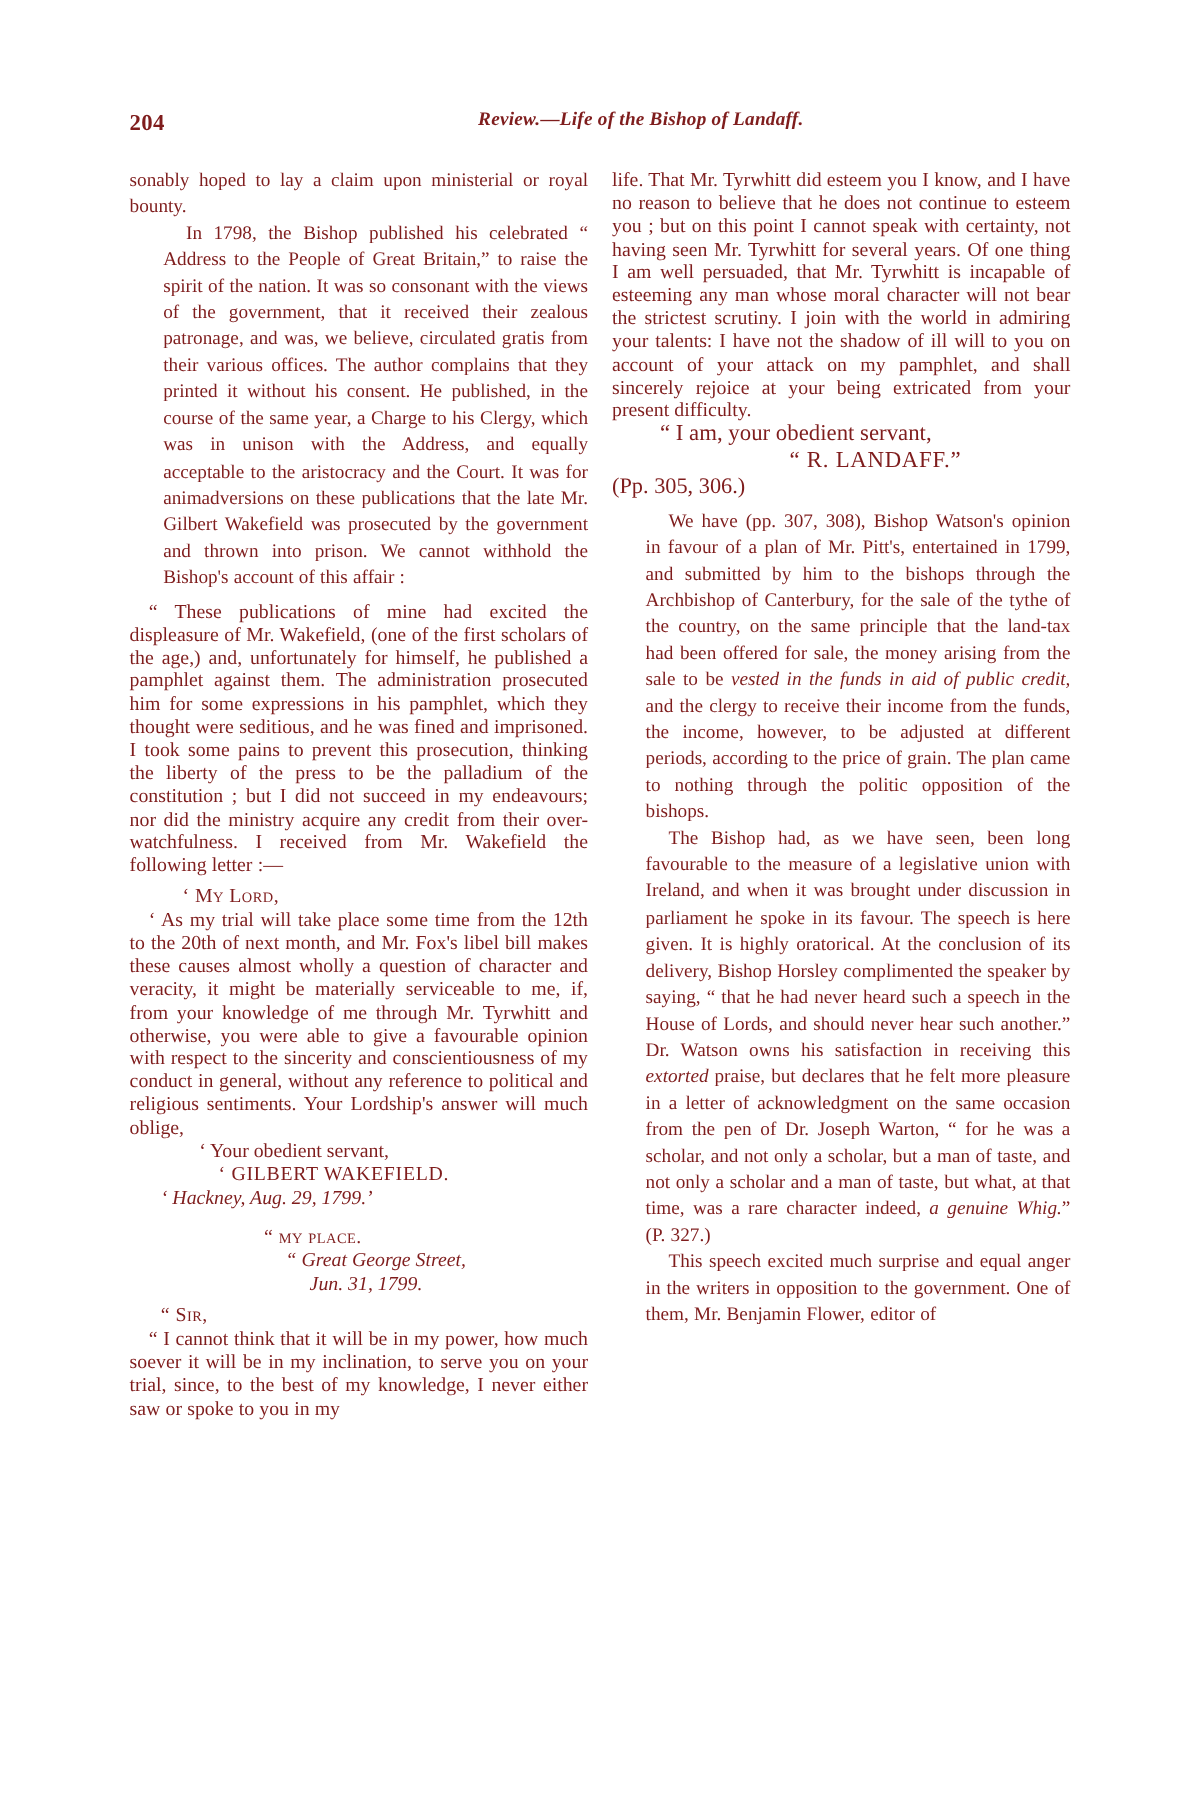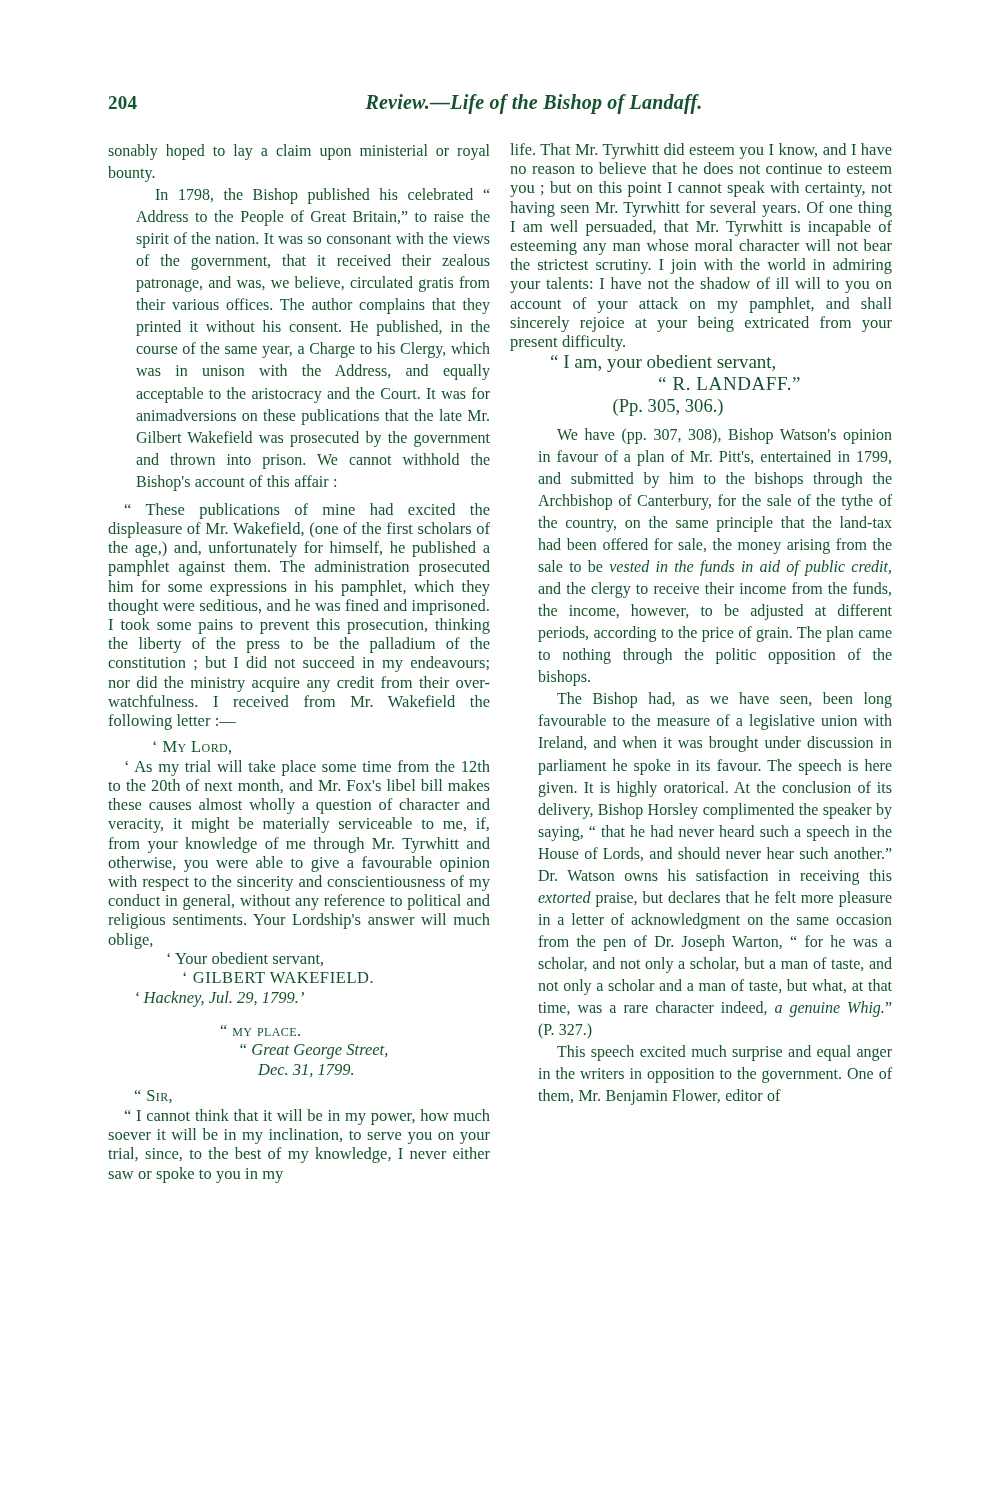--- a/index.html
+++ b/index.html
@@ -7,21 +7,21 @@
     padding: 0;
     background: #ffffff;
   }
   .page {
     position: relative;
     width: 996px;
     height: 1511px;
     background: #ffffff;
     overflow: hidden;
     font-family: "Liberation Serif", "DejaVu Serif", serif;
-    color: #14532d;
+    color: #7f1d1d;
   }
 
   
   .running-head {
     position: absolute;
     left: 108px;
     top: 92px;
     width: 782px;
     height: 26px;
   }
@@ -32,21 +32,21 @@
     font-size: 19px;
     font-weight: 600;
     letter-spacing: 0.3px;
   }
   .head-title {
     position: absolute;
     left: 0;
     right: 0;
     top: -1px;
     text-align: center;
-    font-size: 20px;
+    font-size: 16px;
     font-style: italic;
     font-weight: 700;
     letter-spacing: 0.2px;
     padding-left: 70px;
   }
 
   
   .columns {
     position: absolute;
     left: 108px;
@@ -108,21 +108,20 @@
   .ind-3  { padding-left: 58px; }
   .ind-4  { padding-left: 74px; }
   .ind-6  { padding-left: 112px; }
   .ind-7  { padding-left: 130px; font-style: italic; }
   .ind-8  { padding-left: 150px; }
 
   .center-line {
     margin: 0;
     font-size: 18.6px;
     line-height: 21.6px;
-    text-align: center;
   }
 
   
   .closing {
     margin: 0;
     font-size: 19px;
     line-height: 22px;
   }
 </style>
 </head>
@@ -150,29 +149,29 @@
       <div class="gap-sm"></div>
 
       <p class="lineblock ind-2"><span class="sc">‘ My Lord,</span></p>
 
       <p class="extract indent">‘ As my trial will take place some time from the 12th to the 20th of next month, and Mr. Fox's libel bill makes these causes almost wholly a question of character and veracity, it might be materially serviceable to me, if, from your knowledge of me through Mr. Tyrwhitt and otherwise, you were able to give a favourable opinion with respect to the sincerity and conscientiousness of my conduct in general, without any reference to political and religious sentiments.  Your Lordship's answer will much oblige,</p>
 
       <p class="lineblock ind-3">‘ Your obedient servant,</p>
 
       <p class="lineblock ind-4 caps">‘ GILBERT WAKEFIELD.</p>
 
-      <p class="lineblock ind-1 ital">‘ Hackney, Jul. 29, 1799.’</p>
+      <p class="lineblock ind-1 ital">‘ Hackney, Aug. 29, 1799.’</p>
 
       <div class="gap-md"></div>
 
       <p class="lineblock ind-6"><span class="sc">“ my place.</span></p>
 
       <p class="lineblock ind-7 ital">“ Great George Street,</p>
 
-      <p class="lineblock ind-8 ital">Dec. 31, 1799.</p>
+      <p class="lineblock ind-8 ital">Jun. 31, 1799.</p>
 
       <div class="gap-sm"></div>
 
       <p class="lineblock ind-1"><span class="sc">“ Sir,</span></p>
 
       <p class="extract indent">“ I cannot think that it will be in my power, how much soever it will be in my inclination, to serve you on your trial, since, to the best of my knowledge, I never either saw or spoke to you in my</p>
 
     </div>
 
     <div class="col col-right">

